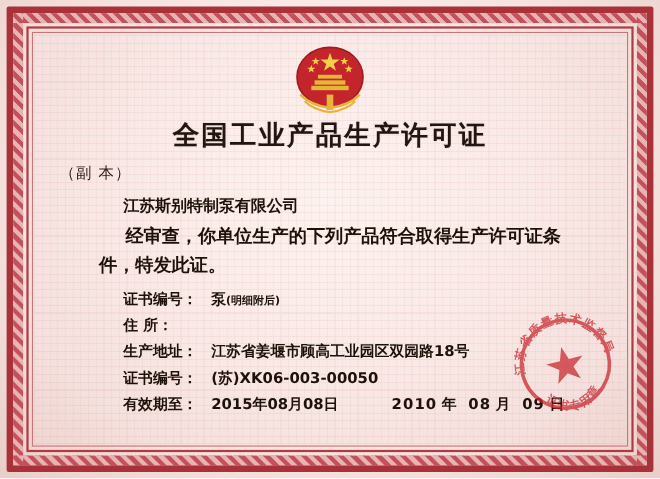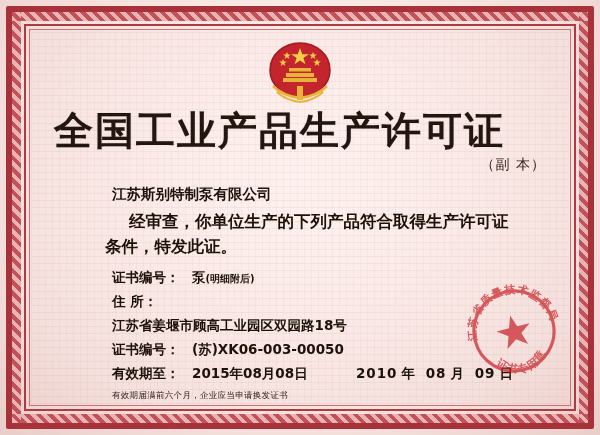--- a/index.html
+++ b/index.html
@@ -88,49 +88,49 @@
     margin-top: 2px;
   }
   .emblem {
     width: 74px;
     height: 66px;
     position: relative;
   }
   .emblem svg { display:block; width:74px; height:66px; }
 
   .title {
-    text-align: left;
+    text-align: center;
     font-family: "DejaVu Sans", "Liberation Sans", sans-serif;
     font-weight: bold;
-    font-size: 39px;
+    font-size: 24px;
     letter-spacing: 2px;
     color: #23150f;
     margin-top: 4px;
     line-height: 1.1;
     text-shadow: 0 0 1px rgba(0,0,0,.25);
   }
   .subtitle {
-    text-align: right;
+    text-align: left;
     font-size: 14px;
     color: #2a1a14;
-    margin-top: 3px;
+    margin-top: 13px;
     letter-spacing: 1px;
   }
 
   .company {
     margin-top: 11px;
     margin-left: 58px;
     font-size: 14.5px;
     font-weight: bold;
     color: #1d1209;
   }
 
   .statement {
     margin-top: 5px;
-    margin-left: 51px;
+    margin-left: 36px;
     margin-right: 26px;
     font-size: 16.5px;
     font-weight: bold;
     line-height: 1.55;
     color: #1d1209;
     text-indent: 24px;
   }
 
   .fields {
     margin-top: 9px;
@@ -251,20 +251,21 @@
       <div class="field-row">
         <div class="field-label">证书编号：</div>
         <div class="field-value"><span>泵</span><span class="small">(明细附后)</span></div>
       </div>
 
       <div class="field-row">
         <div class="field-label">住      所：</div>
       </div>
 
       <div class="field-row">
+        <div class="field-label">生产地址：</div>
         <div class="field-value">江苏省姜堰市顾高工业园区双园路18号</div>
       </div>
 
       <div class="field-row">
         <div class="field-label">证书编号：</div>
         <div class="field-value">(苏)XK06-003-00050</div>
       </div>
 
     </div>
 
@@ -273,21 +274,20 @@
         <div class="field-label">有效期至：</div>
         <div class="field-value">2015年08月08日</div>
       </div>
       <div class="right">
         <span>2010</span><span>年</span>
         <span>08</span><span>月</span>
         <span>09</span><span>日</span>
       </div>
     </div>
 
-    <div class="footnote">有效期届满前六个月，企业应当申请换发证书</div>
 
   </div>
 
   <div class="seal">
     <svg viewBox="0 0 104 104" xmlns="http://www.w3.org/2000/svg">
       <defs>
         <path id="arcTop" d="M 14 52 A 38 38 0 0 1 90 52"></path>
         <path id="arcBottom" d="M 22 64 A 30 30 0 0 0 82 64"></path>
       </defs>
       <circle cx="52" cy="52" r="40" fill="none" stroke="#c8242b" stroke-width="3.2"></circle>

